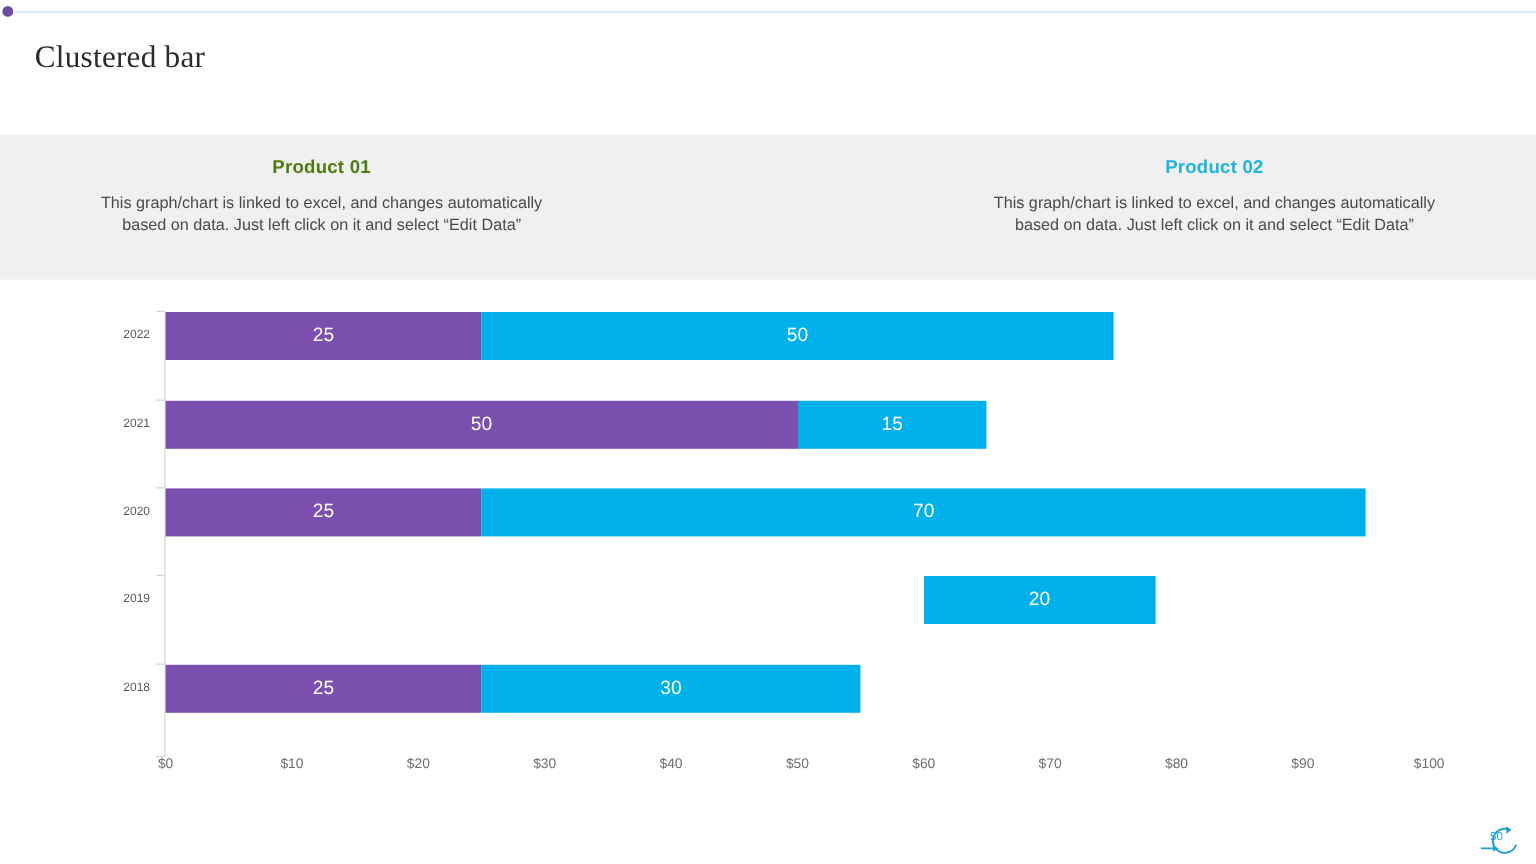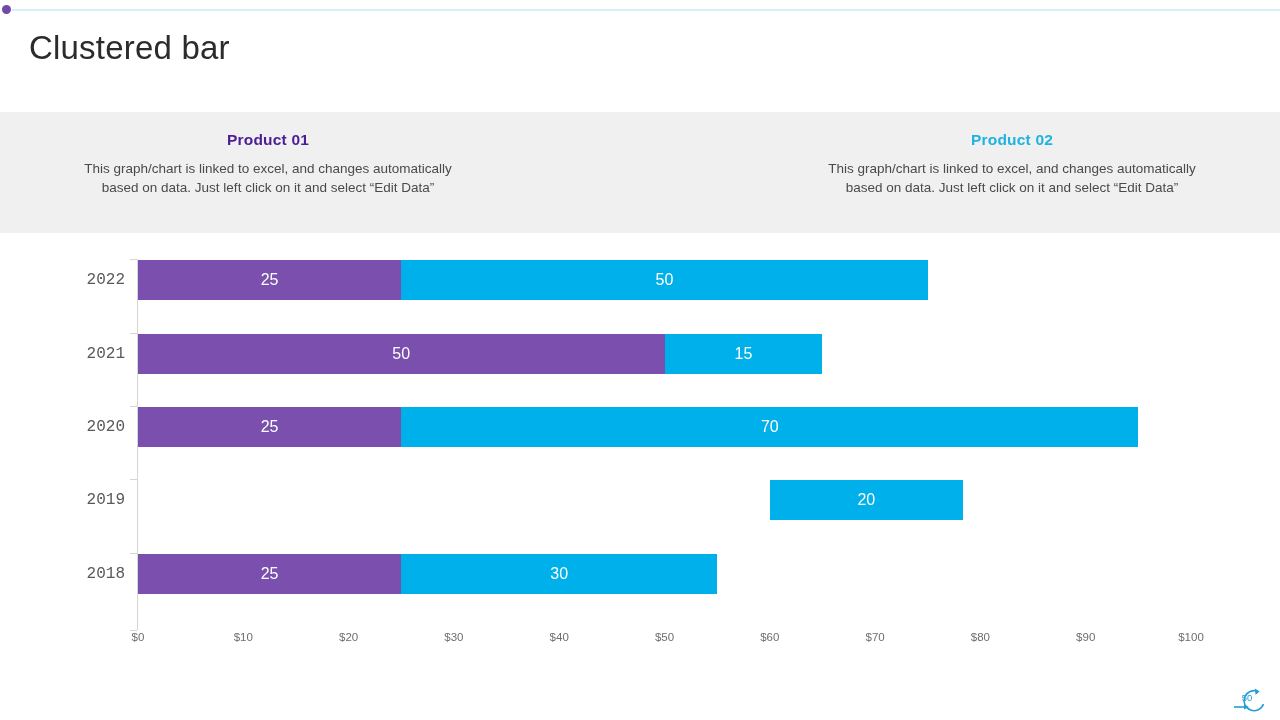--- a/index.html
+++ b/index.html
@@ -17,55 +17,55 @@
     background:#d9eef9;
   }
   .top-dot {
     position:absolute; left:2px; top:5px; width:9px; height:9px;
     border-radius:50%; background:#6f4aa8;
   }
 
   
   .page-title {
     position:absolute; left:29px; top:26px;
-    font-size:33px; font-weight:400; color:#2b2b2b;
-    letter-spacing:.2px; line-height:44px;
+    font-size:26px; font-weight:400; color:#2b2b2b;
+    letter-spacing:.2px; line-height:44px;font-family:Liberation Serif, serif;
   }
 
   
   .band {
     position:absolute; left:0; top:112px; width:1280px; height:121px;
     background:#f0f0f0;
   }
   .band-col { position:absolute; top:0; width:420px; text-align:center; }
   .band-col.left  { left:58px; }
   .band-col.right { left:802px; }
   .band-heading {
     font-size:15.5px; font-weight:bold; letter-spacing:.2px;
     margin-top:19px;
   }
-  .band-heading.p1 { color:#4c1d95; }
+  .band-heading.p1 { color:#4d7c0f; }
   .band-heading.p2 { color:#1fb3e0; }
   .band-desc {
     margin-top:10px; font-size:13.5px; color:#4a4a4a;
     line-height:19px; padding:0 8px;
   }
 
   
   .chart { position:absolute; left:0; top:233px; width:1280px; height:440px; }
 
   .axis-line {
     position:absolute; left:137px; top:26px; width:1px; height:371px;
     background:#d6d6d6;
   }
 
   .row { position:absolute; left:0; height:40px; }
   .row-label {
     position:absolute; right:1155px; width:60px; text-align:right;
-    font-size:16px; color:#595959; line-height:40px;font-family:Liberation Mono, monospace;
+    font-size:10px; color:#595959; line-height:40px;
   }
   .tick {
     position:absolute; left:130px; width:7px; height:1px; background:#d6d6d6;
   }
 
   .bar-wrap { position:absolute; left:138px; top:0; height:40px; width:1053px; }
   .seg {
     position:absolute; top:0; height:40px;
     display:flex; align-items:center; justify-content:center;
     font-size:16px; color:#ffffff;

